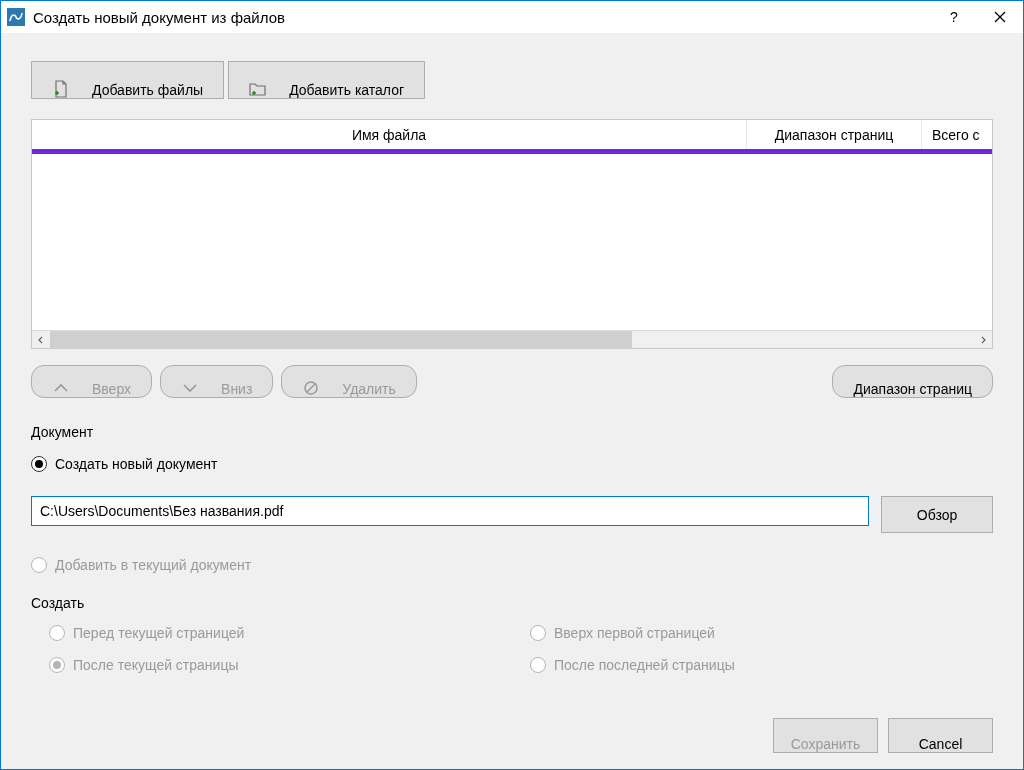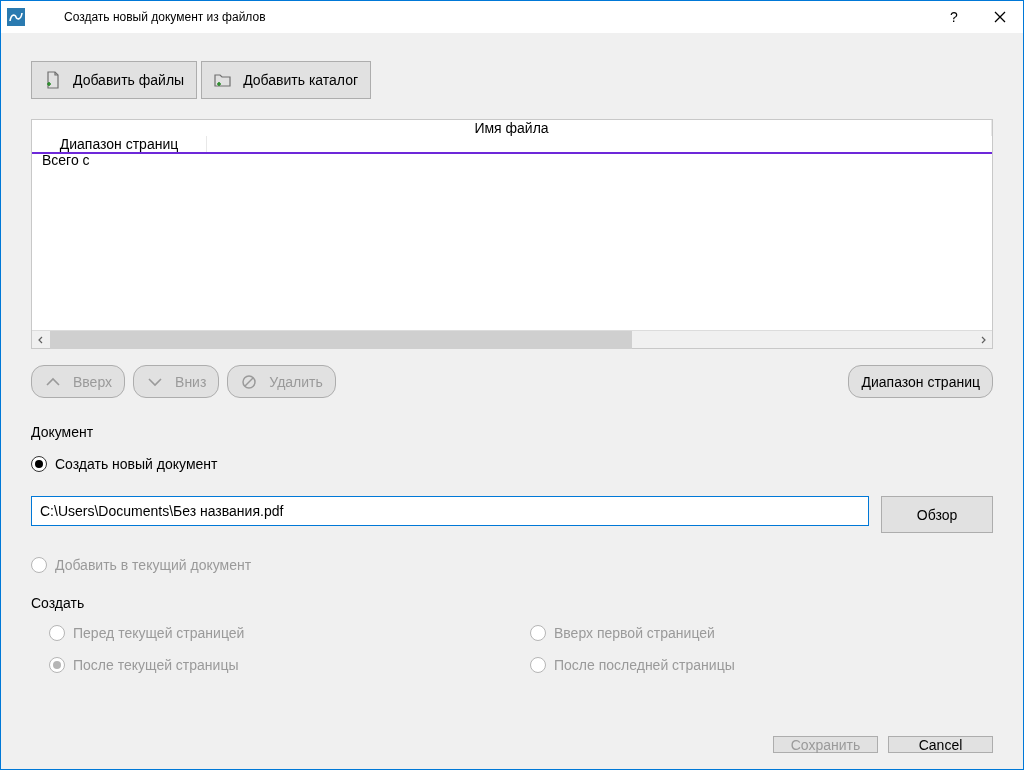--- a/index.html
+++ b/index.html
@@ -2,37 +2,37 @@
 <html><head>
 <meta charset="utf-8">
 <style>
   * { box-sizing: border-box; font-family: "Segoe UI", Tahoma, sans-serif; font-size: 14px; }
   html, body { margin: 0; padding: 0; }
   body { width: 1024px; height: 770px; background: #fff; border: 1px solid #0078d7; overflow: hidden; }
 
   
   .titlebar { height: 32px; display: flex; align-items: center; padding-left: 6px; background: #fff; }
   .titlebar .app-icon { width: 18px; height: 18px; margin-right: 8px; display: flex; align-items: center; justify-content: center; }
-  .titlebar .title { flex: 1; font-size: 12px; color: #000; margin-left: 31px; }
+  .titlebar .title { flex: 1; font-size: 15px; color: #000; }
   .titlebar .sysbtn { width: 46px; height: 32px; display: flex; align-items: center; justify-content: center; color: #000; }
 
   .content { padding: 0 30px 16px 30px; background: #f0f0f0; height: calc(770px - 34px); display: flex; flex-direction: column; }
 
   
   .addbar { display: flex; gap: 4px; padding-top: 28px; padding-bottom: 20px; }
-  .btn { display: inline-flex; align-items: center; gap: 11px; height: 38px; padding: 0 12px; background: #e1e1e1; border: 1px solid #adadad; color: #000; cursor: default; }
+  .btn { display: inline-flex; align-items: flex-end; gap: 22px; height: 38px; padding: 0 20px; background: #e1e1e1; border: 1px solid #adadad; color: #000; cursor: default; }
   .btn .icon-slot { width: 18px; height: 18px; display: flex; align-items: center; justify-content: center; }
   .btn.disabled { color: #9a9a9a; }
   .btn.disabled svg * { stroke: #9a9a9a; }
   .btn.gray { background: #e1e1e1; border: 1px solid #adadad; }
   .btn.small { height: 33px; border-radius: 13px; }
 
   
   .grid-wrap { border: 1px solid #c8c8c8; background: #fff; display: flex; flex-direction: column; }
-  .grid-header { display: flex; height: 34px; align-items: stretch; border-bottom: 2px solid #6d28d9; flex-direction: column; }
+  .grid-header { display: flex; height: 34px; align-items: stretch; border-bottom: 5px solid #6d28d9; }
   .gh-cell { display: flex; align-items: center; justify-content: center; color: #000; border-right: 1px solid #e8e8e8; padding: 0 10px; }
   .gh-cell:last-child { border-right: none; }
   .grid-body { height: 176px; }
   .grid-hscroll { height: 18px; display: flex; background: #f0f0f0; border-top: 1px solid #dcdcdc; align-items: center; }
   .grid-hscroll .arrow { width: 18px; height: 18px; display: flex; align-items: center; justify-content: center; color: #606060; font-size: 10px; }
   .grid-hscroll .track { flex: 1; height: 18px; position: relative; }
   .grid-hscroll .thumb { position: absolute; left: 0; top: 0; height: 18px; width: 63%; background: #cfcfcf; }
 
   
   .rowactions { display: flex; gap: 8px; margin-top: 16px; align-items: center; }
@@ -52,21 +52,21 @@
   .path-input { flex: 1; height: 30px; border: 1px solid #0078d7; background: #fff; padding: 0 8px; color: #000; outline: none; }
   .browse-btn { width: 112px; height: 37px; display: flex; align-items: center; justify-content: center; background: #e1e1e1; border: 1px solid #adadad; }
 
   .subsect-label { margin-top: 16px; color: #000; }
 
   .pos-grid { display: flex; margin-top: 8px; gap: 0; }
   .pos-col { flex: 1; display: flex; flex-direction: column; gap: 4px; padding-left: 18px; }
 
   
   .footer { margin-top: auto; display: flex; justify-content: flex-end; gap: 10px; padding-top: 20px; }
-  .fbtn { width: 105px; height: 17px; display: flex; align-items: center; justify-content: center; border: 1px solid #adadad; background: #e1e1e1; }
+  .fbtn { width: 105px; height: 35px; display: flex; align-items: flex-end; justify-content: center; border: 1px solid #adadad; background: #e1e1e1; }
   .fbtn.disabled { color: #9a9a9a; }
 
 </style>
 </head>
 <body>
 
 <div class="titlebar">
   <span class="app-icon">
     <svg width="18" height="18" viewBox="0 0 18 18">
       <rect x="0" y="0" width="18" height="18" fill="#2a7ab0"></rect>

